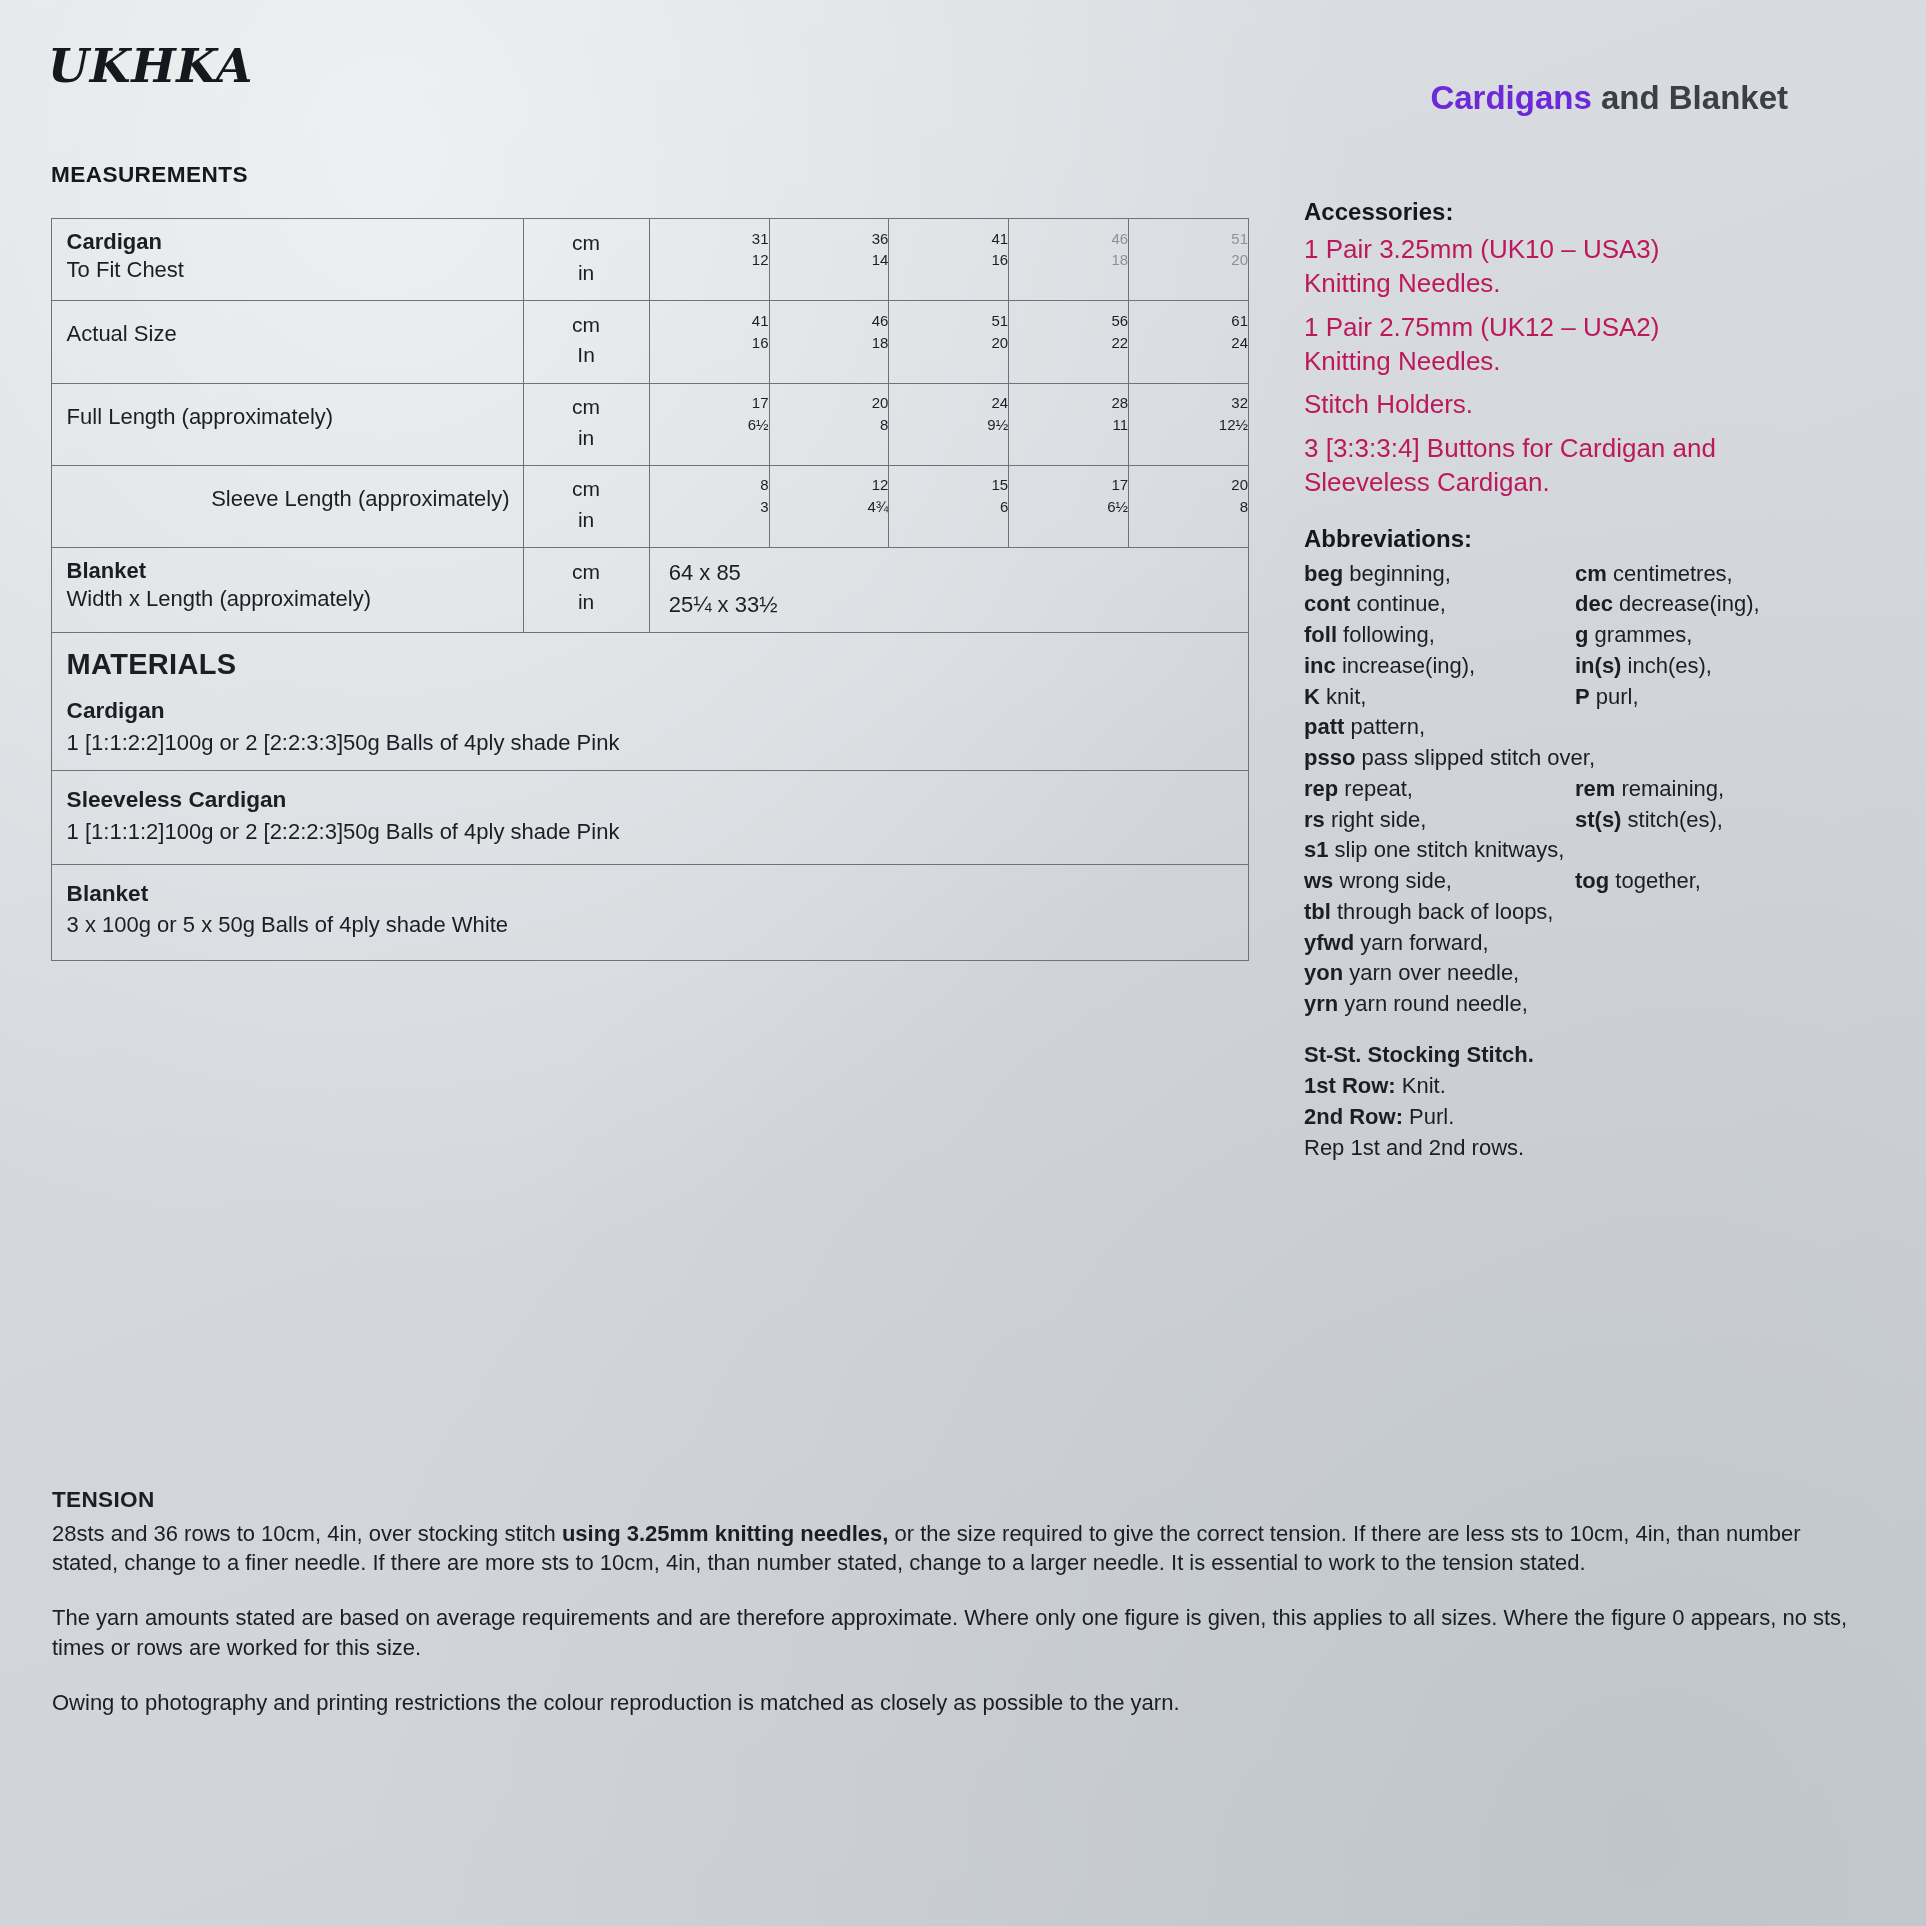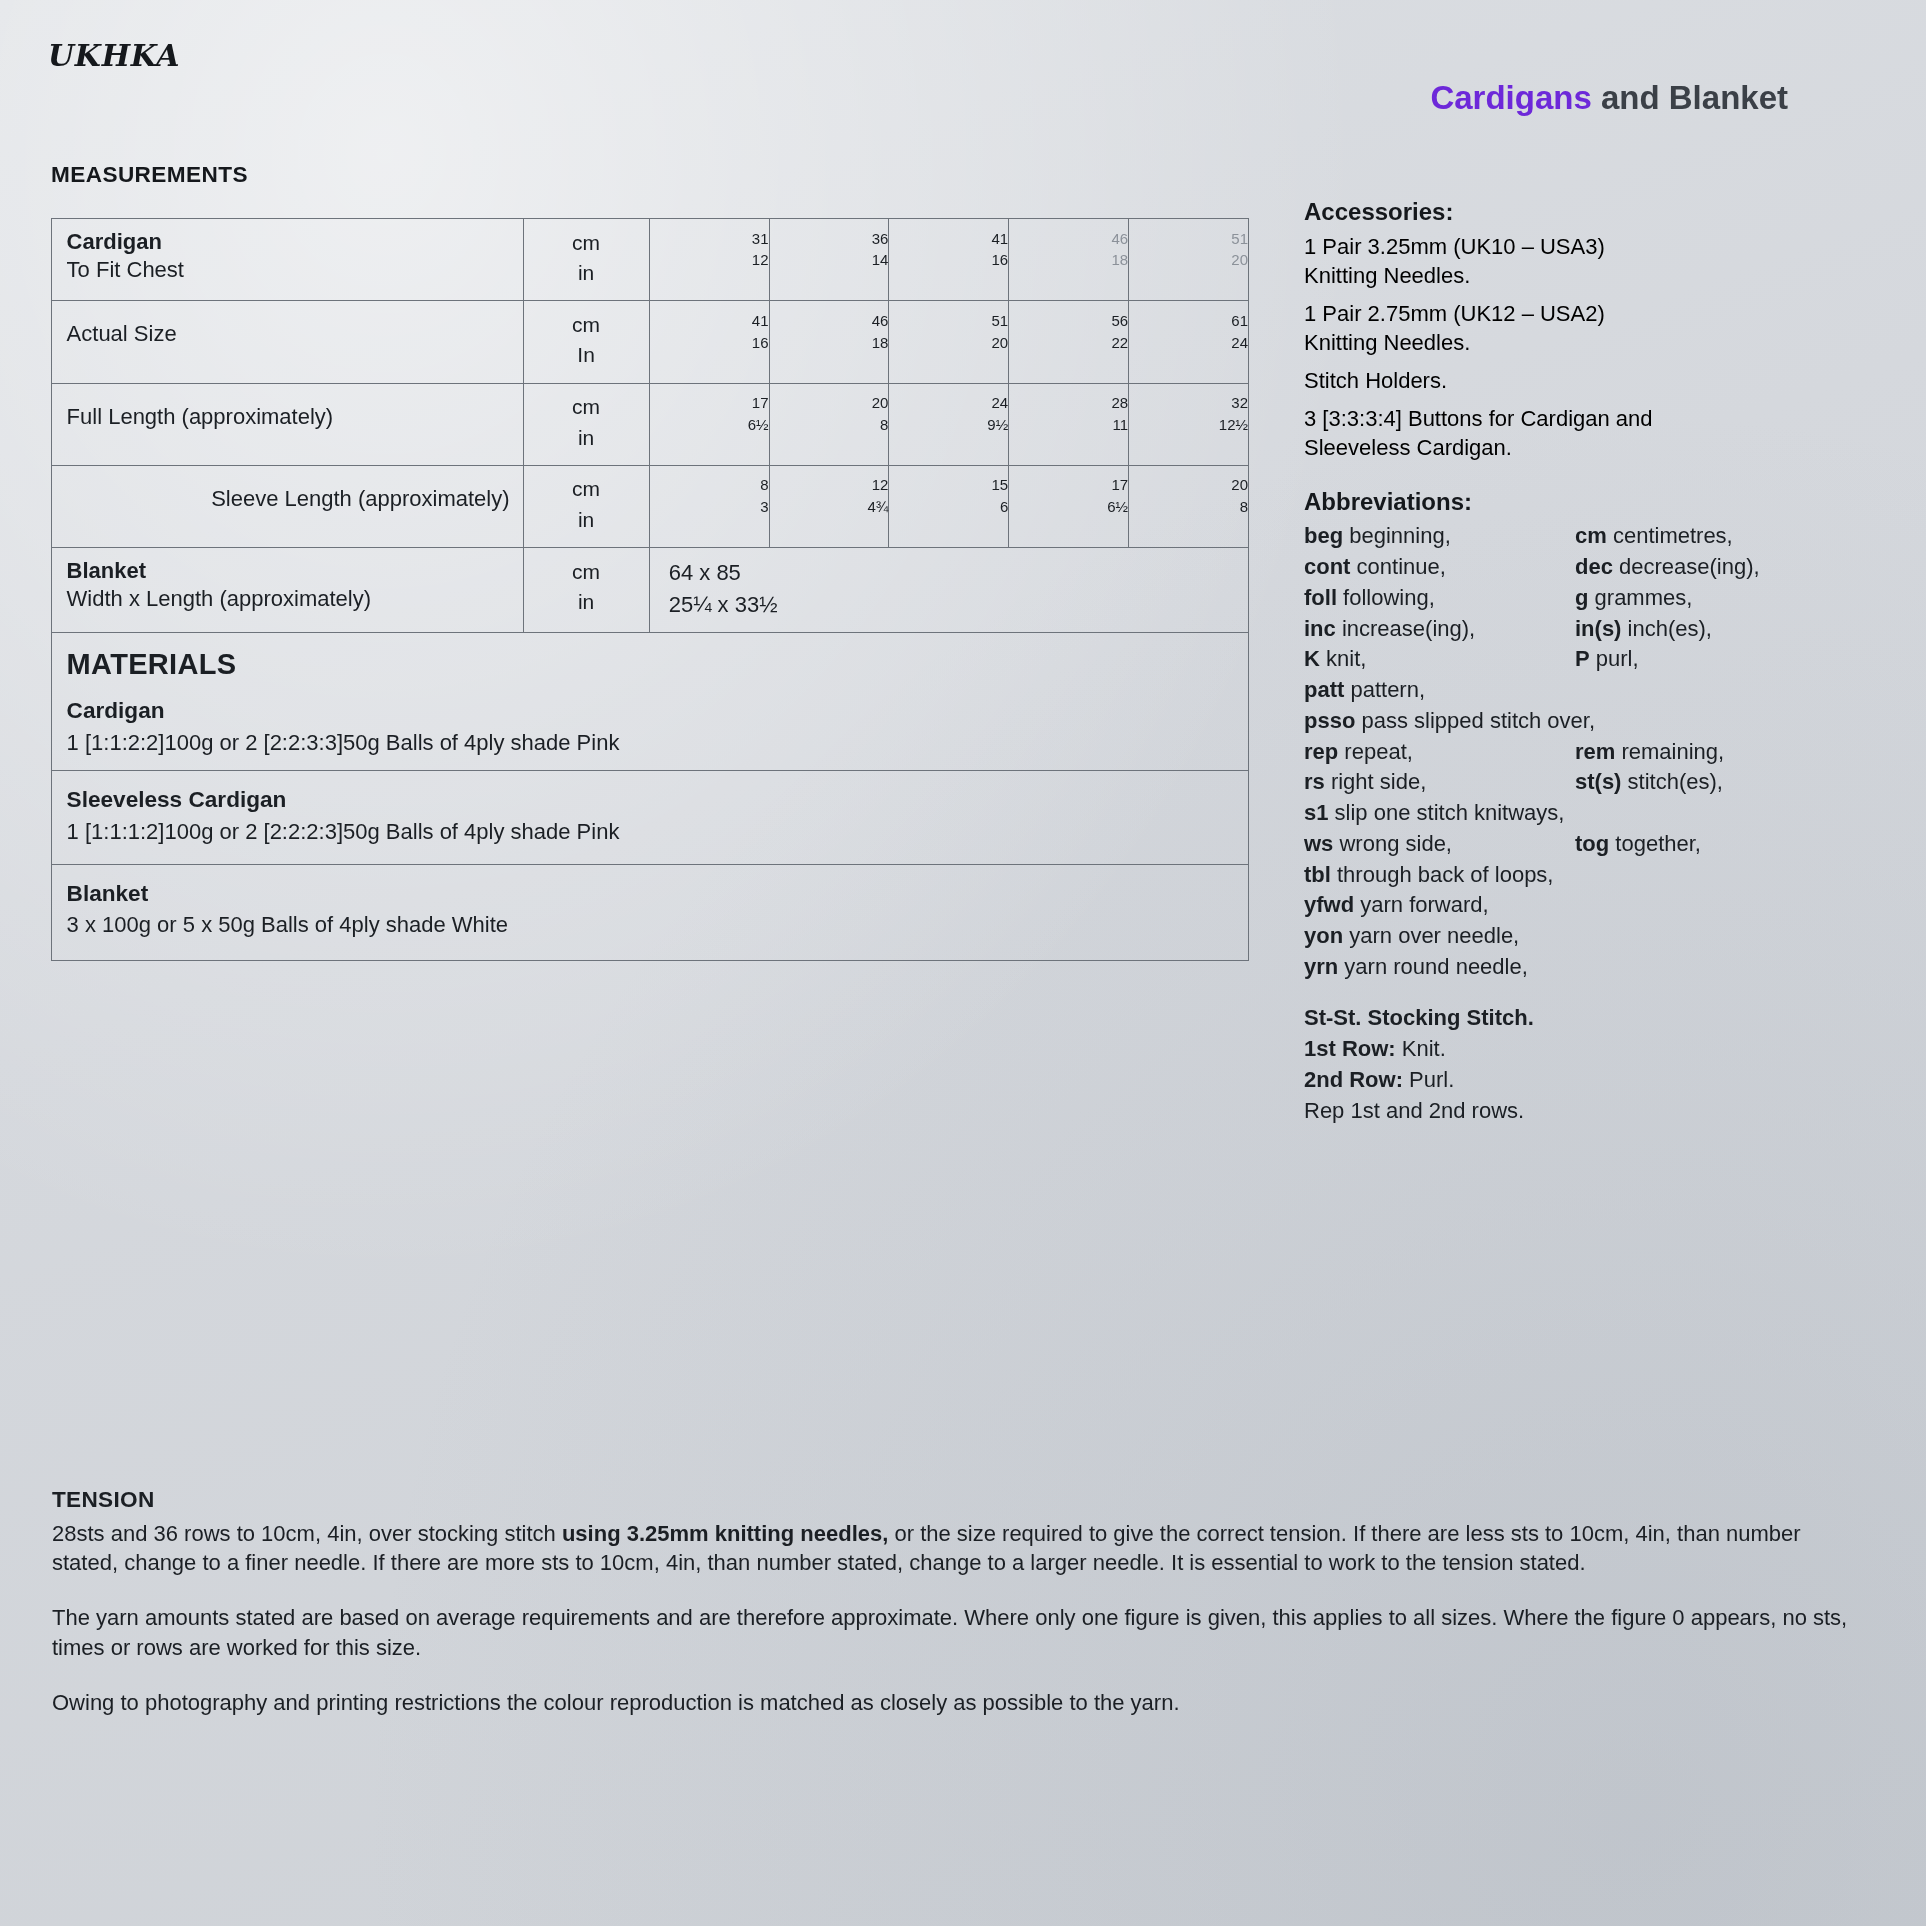--- a/index.html
+++ b/index.html
@@ -31,21 +31,21 @@
   }
 
   
   .logo {
     position: absolute;
     left: 48px;
     top: 38px;
     font-family: "DejaVu Serif", serif;
     font-weight: 700;
     font-style: italic;
-    font-size: 30px;
+    font-size: 47px;
     letter-spacing: 0.7px;
     color: #15181c;
   }
   .header-title {
     position: absolute;
     right: 138px;
     top: 79px;
     font-size: 33px;
     font-weight: 700;
     color: #3b4047;
@@ -143,23 +143,23 @@
     top: 198px;
     width: 575px;
   }
   .rc-head {
     font-size: 24px;
     font-weight: 700;
     margin: 0 0 5.8px 0;
     color: #15181c;
   }
   .rc-line {
-    font-size: 22px;
+    font-size: 26px;
     line-height: 1.33;
-    color: #000000;
+    color: #be185d;
   }
   .rc-gap-lg { height: 25px; }
 
   .abbr-grid {
     display: grid;
     grid-template-columns: 271px auto;
     row-gap: 1.5px;
     font-size: 22px;
     line-height: 1.33;
   }

